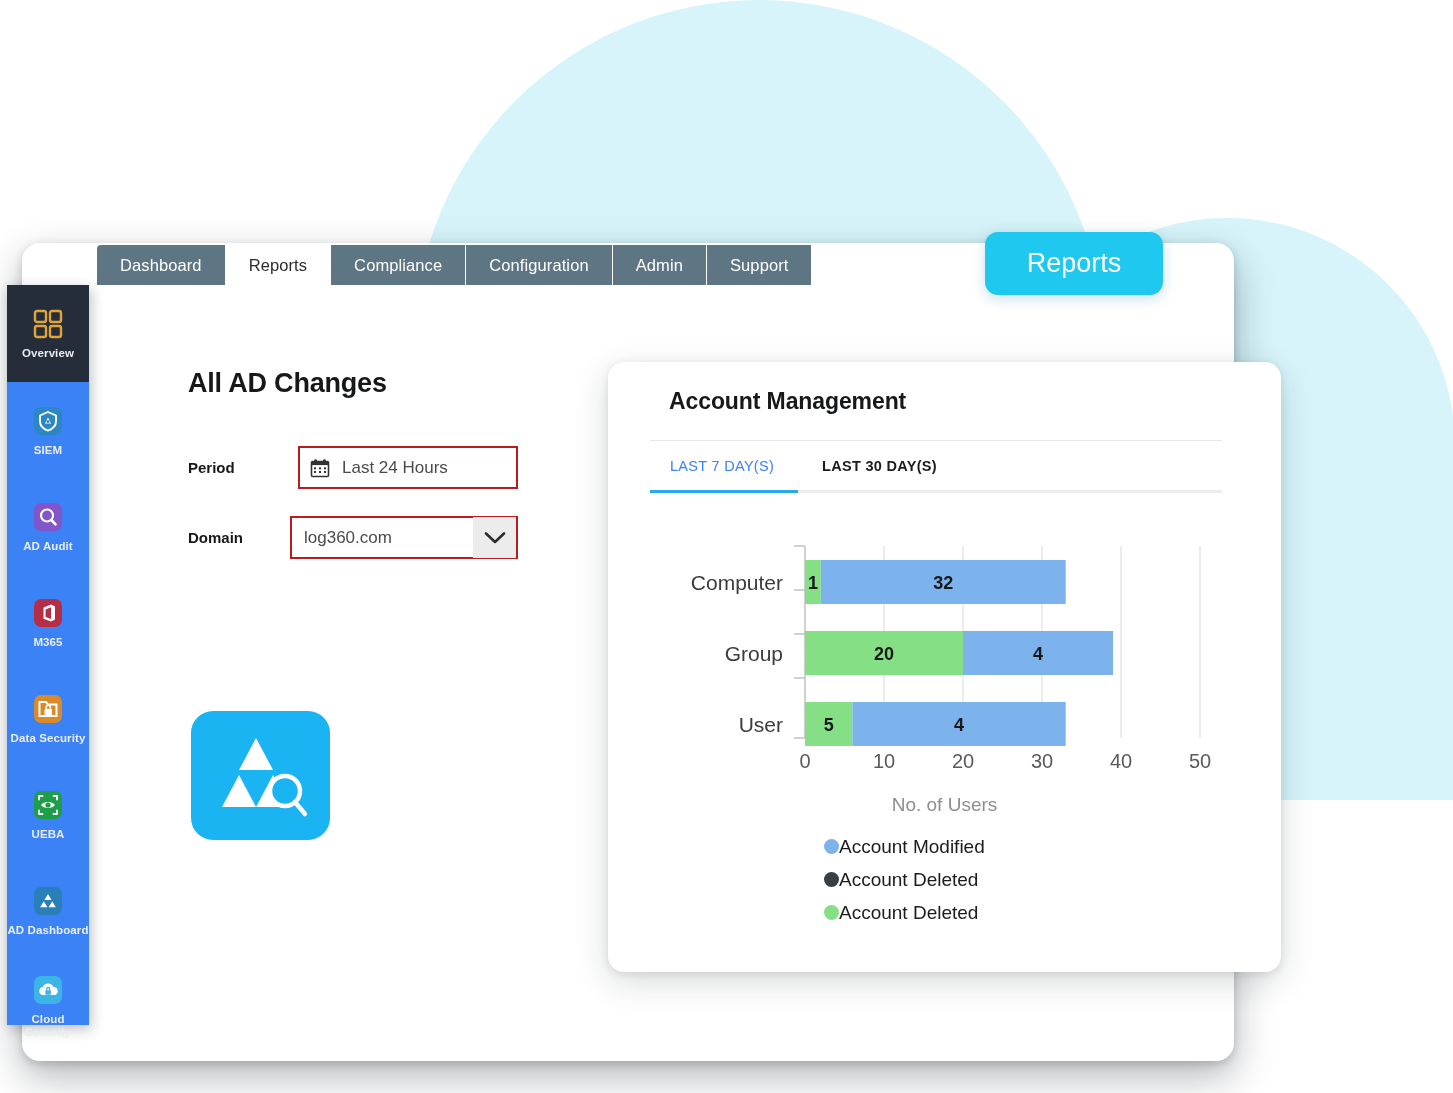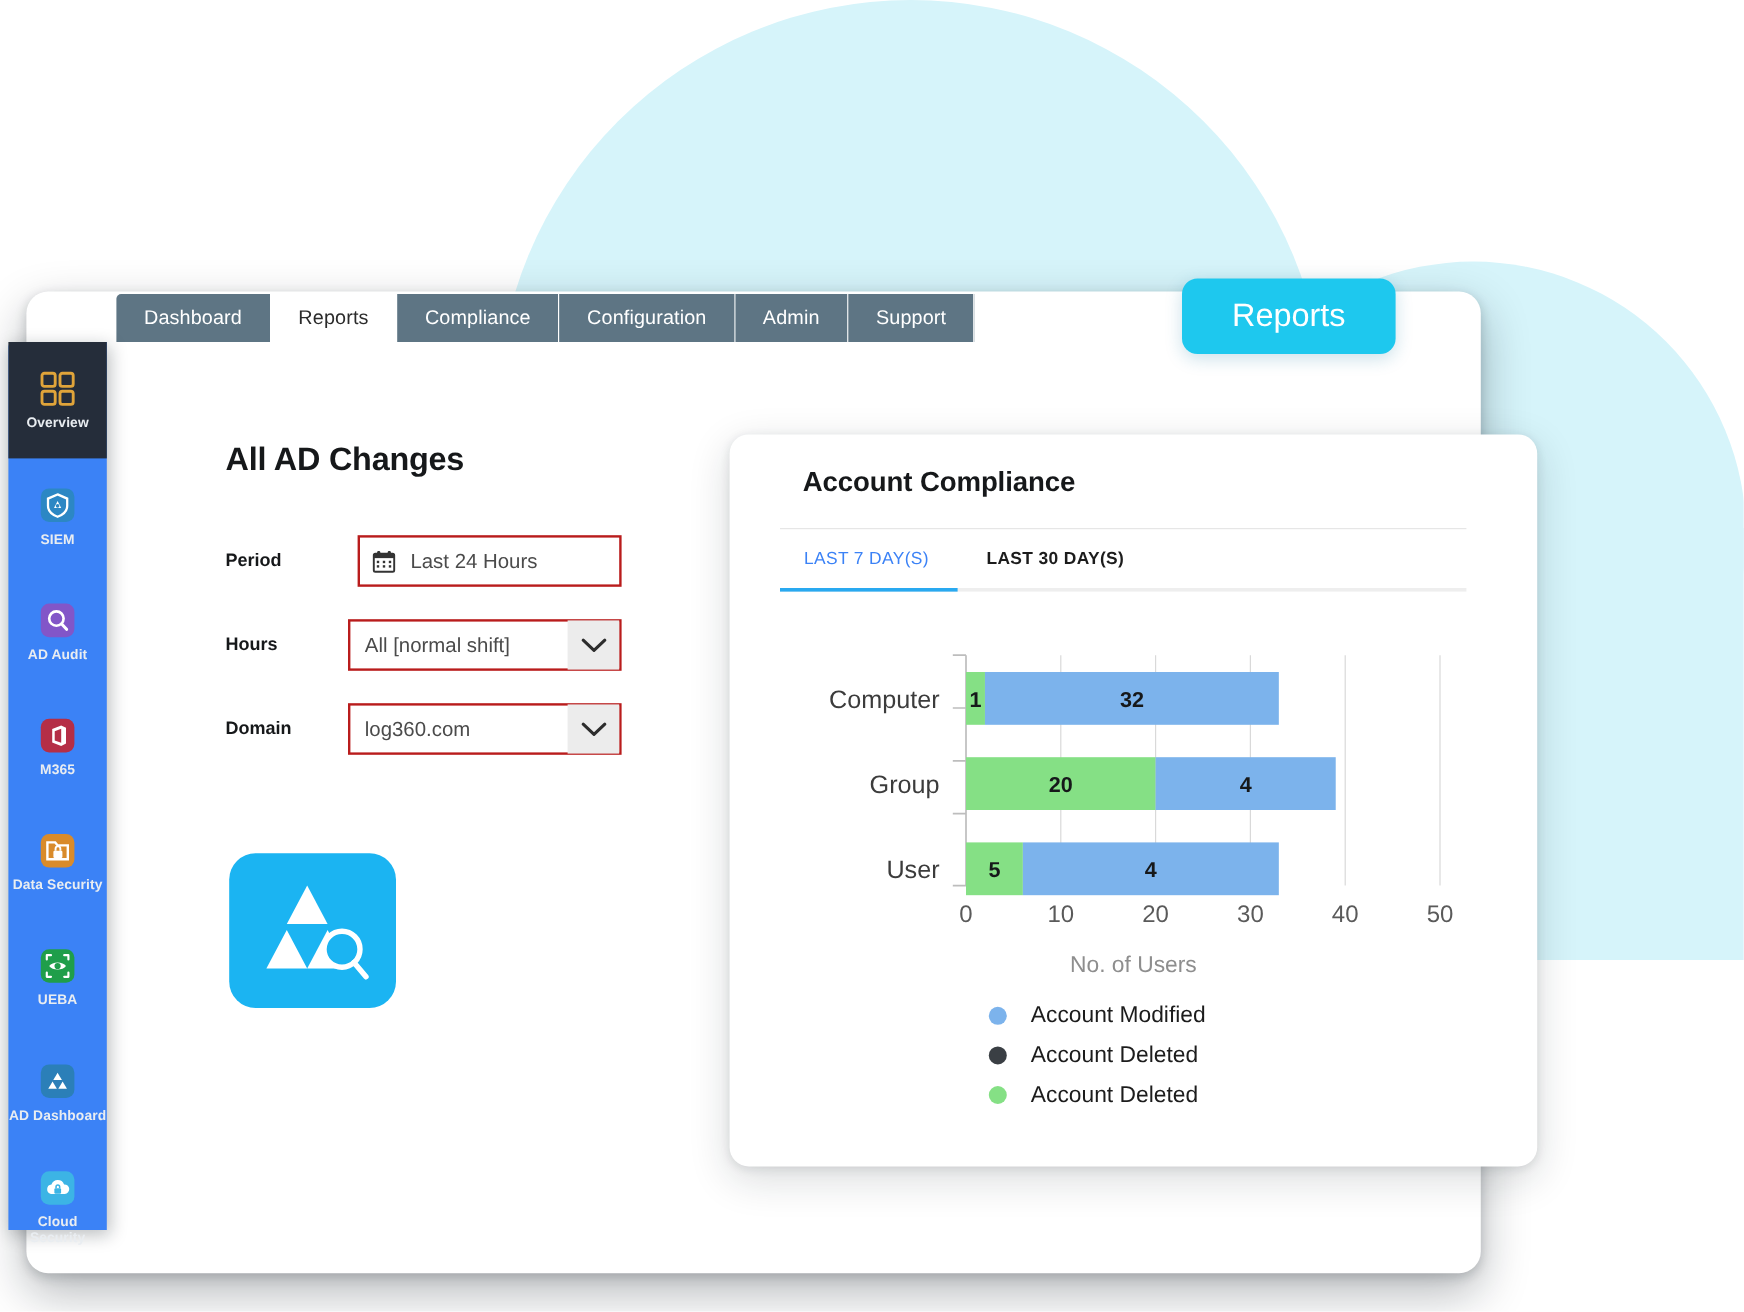--- a/index.html
+++ b/index.html
@@ -134,21 +134,21 @@
   .ctab-underline i { position: absolute; left: 0; top: 0; width: 148px; height: 3px; background: #29a9f0; }
 
   
   .plot { position: absolute; left: 0; top: 160px; width: 673px; height: 300px; }
   .plot svg { display: block; }
   .axis-title {
     position: absolute; left: 0; top: 432px; width: 673px; text-align: center;
     font-size: 19px; color: #8e8e8e;
   }
   .legend { position: absolute; left: 216px; top: 468px; }
-  .lg-row { display: flex; align-items: center; gap: 20px; height: 33px; }
+  .lg-row { display: flex; align-items: center; height: 33px; }
   .lg-dot { width: 15px; height: 15px; border-radius: 50%; }
   .lg-txt { font-size: 19px; color: #1c1c1c; }
 
   
   .pill {
     position: absolute; left: 985px; top: 232px;
     width: 178px; height: 63px; border-radius: 13px;
     background: #1ec8ee; color: #ffffff;
     display: flex; align-items: center; justify-content: center;
     font-size: 27px; z-index: 20;
@@ -293,31 +293,20 @@
               <rect x="4" y="13" width="2" height="2"></rect>
                 <rect x="9" y="13" width="2" height="2"></rect>
                 <rect x="14" y="13" width="2" height="2"></rect>
             </g>
           </svg>
         </span>
         <span class="fval">Last 24 Hours</span>
       </div>
     </div>
 
-    <div class="frow">
-      <div class="flabel">Hours</div>
-      <div class="fctrl shift">
-        <span class="fval pad">All [normal shift]</span>
-        <span class="caret-box">
-          <svg width="22" height="14" viewBox="0 0 22 14">
-              <path d="M2 2.5 L11 11 L20 2.5" fill="none" stroke="#2d2d2d" stroke-width="2.6" stroke-linecap="round" stroke-linejoin="round"></path>
-            </svg>
-        </span>
-      </div>
-    </div>
 
     <div class="frow">
       <div class="flabel">Domain</div>
       <div class="fctrl shift">
         <span class="fval pad">log360.com</span>
         <span class="caret-box">
           <svg width="22" height="14" viewBox="0 0 22 14">
               <path d="M2 2.5 L11 11 L20 2.5" fill="none" stroke="#2d2d2d" stroke-width="2.6" stroke-linecap="round" stroke-linejoin="round"></path>
             </svg>
         </span>
@@ -329,21 +318,21 @@
     <svg width="104" height="96" viewBox="0 0 104 96">
       <path d="M47 10 L64 42 H30 Z" fill="#ffffff"></path>
       <path d="M30 47 L47 79 H13 Z" fill="#ffffff"></path>
       <path d="M64 47 L81 79 H47 Z" fill="#ffffff"></path>
       <circle cx="76" cy="63" r="15" fill="#1bb4f2" stroke="#ffffff" stroke-width="4.5"></circle>
       <line x1="86" y1="74" x2="96" y2="86" stroke="#ffffff" stroke-width="4.5" stroke-linecap="round"></line>
     </svg>
   </div>
 
   <div class="chart-card">
-    <div class="card-title">Account Compliance</div>
+    <div class="card-title">Account Management</div>
     <div class="card-rule"></div>
 
     <div class="card-tabs">
       <div class="ctab-row">
         <div class="ctab muted">LAST 7 DAY(S)</div>
         <div class="ctab strong">LAST 30 DAY(S)</div>
       </div>
       <div class="ctab-underline">
           <i></i>
         </div>

